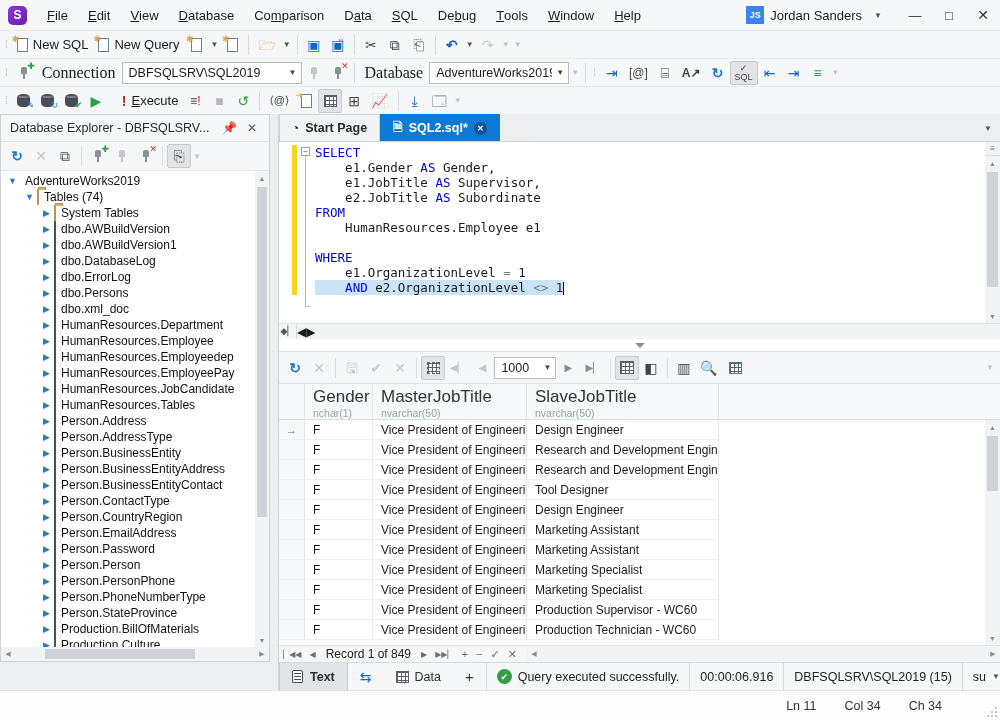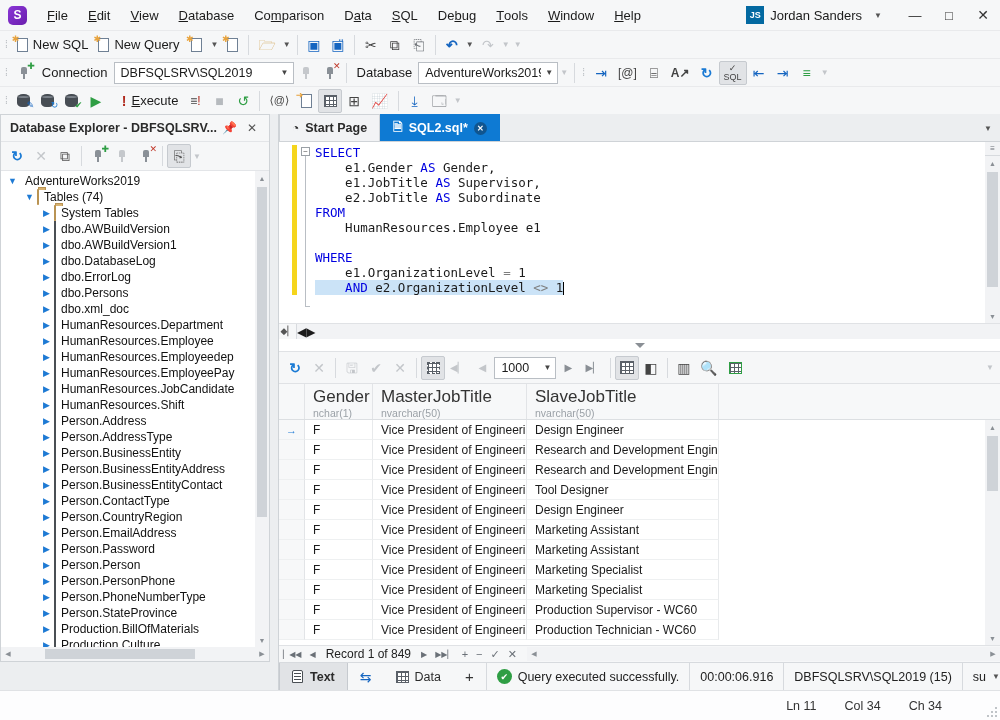--- a/index.html
+++ b/index.html
@@ -8,60 +8,60 @@
   #app { position:relative; width:1000px; height:720px; display:flex; flex-direction:column; background:#f6f7f8; }
 
   
   .titlebar { height:30px; display:flex; align-items:center; background:#f6f7f8; padding-left:8px; flex:0 0 auto; }
   .applogo { width:19px; height:19px; border-radius:5px; background:linear-gradient(135deg,#8a36d6,#6b1fae); color:#fff; font-weight:bold; font-size:12px; display:flex; align-items:center; justify-content:center; margin-right:10px; }
   .menubar { display:flex; align-items:center; height:100%; }
   .menu-item { padding:0 10px; height:100%; display:flex; align-items:center; font-size:13px; color:#1b1b1b; cursor:default; }
   .menu-item u { text-decoration:underline; }
   .titlebar .spacer { flex:1; }
   .userchip { display:flex; align-items:center; gap:6px; margin-right:6px; }
-  .userbadge { width:18px; height:18px; background:#0369a1; color:#fff; font-size:9px; font-weight:bold; display:flex; align-items:center; justify-content:center; }
+  .userbadge { width:18px; height:18px; background:#3b82f6; color:#fff; font-size:9px; font-weight:bold; display:flex; align-items:center; justify-content:center; }
   .username { font-size:13px; }
   .chip-caret { font-size:8px; color:#555; margin:0 10px 0 6px; }
   .winbtn { width:34px; height:100%; display:flex; align-items:center; justify-content:center; color:#333; font-size:13px; }
   .winbtn.close { font-size:14px; }
 
   
   .toolbar { height:28px; display:flex; align-items:center; background:#f6f7f8; border-top:1px solid #e9eaec; padding:0 2px; flex:0 0 auto; }
   .grip { color:#b9bdc2; font-size:10px; letter-spacing:-1px; padding:0 5px 0 3px; }
   .tbtn { height:24px; min-width:24px; display:flex; align-items:center; justify-content:center; gap:5px; padding:0 4px; border:1px solid transparent; border-radius:2px; color:#1b1b1b; font-size:13px; }
   .tbtn.pressed { background:#e1e3e6; border-color:#c6cacf; }
   .tbtn .lbl { white-space:nowrap; }
   .sep { width:1px; height:20px; background:#d7dade; margin:0 4px; }
   .caretbtn { width:12px; height:24px; display:flex; align-items:center; justify-content:center; font-size:8px; color:#555; }
   .caretbtn.dis { color:#c3c6ca; }
   .gi { font-size:14px; line-height:1; }
   .dis .gi, .gi.dis { color:#c3c6ca !important; }
   .combo { height:22px; background:#fff; border:1px solid #b9bec4; display:flex; align-items:center; font-size:12.5px; padding-left:6px; }
   .combo .cv { flex:1; white-space:nowrap; overflow:hidden; }
   .combo .ca { width:16px; font-size:8px; color:#444; display:flex; justify-content:center; }
-  .tlabel { font-size:13px; margin:8px 6px; }
+  .tlabel { font-size:16px; margin:8px 6px;font-family:Liberation Serif, serif; }
   .pg { position:relative; width:11px; height:14px; border:1px solid #6f8094; background:#fff; }
   .pg .star { position:absolute; top:-5px; left:-6px; color:#e8a33d; font-size:9px; }
   .cyl { width:13px; height:13px; background:#474d54; border-radius:6px 6px 5px 5px / 4px 4px 4px 4px; position:relative; }
   .cyl:before { content:""; position:absolute; top:2px; left:1px; right:1px; height:2px; border-radius:50%; background:#7b828a; }
   .cyl .ov { position:absolute; right:-4px; bottom:-3px; font-size:9px; }
   .plug { width:12px; height:12px; position:relative; }
   .plug:before { content:""; position:absolute; left:3px; top:0; width:6px; height:7px; background:#8a9097; border-radius:2px 2px 0 0; }
   .plug:after { content:""; position:absolute; left:5px; top:7px; width:2px; height:5px; background:#8a9097; }
   .plug .ov { position:absolute; right:-5px; top:-6px; font-size:9px; }
   .gridico { width:13px; height:12px; border:1px solid #5a6068; background-color:#fff; background-image:linear-gradient(to right,#5a6068 1px,transparent 1px),linear-gradient(to bottom,#5a6068 1px,transparent 1px); background-size:4px 4px; }
   .gridico.big { width:14px; height:13px; }
 
   
   .main { flex:1; display:flex; min-height:0; background:#eceef0; }
 
   
   .explorer { width:270px; height:548px; background:#f6f7f8; border:1px solid #cfd3d7; display:flex; flex-direction:column; flex:0 0 auto; }
   .exp-header { height:27px; display:flex; align-items:center; padding:0 6px 0 9px; border-bottom:1px solid #e3e5e8; }
-  .exp-title { flex:1; font-weight:bold; font-size:12.5px; color:#2b2b2b; white-space:nowrap; overflow:hidden; }
+  .exp-title { flex:1; font-weight:normal; font-size:12.5px; color:#2b2b2b; white-space:nowrap; overflow:hidden; }
   .exp-hbtn { width:22px; text-align:center; color:#555; font-size:12px; }
   .exp-toolbar { height:29px; display:flex; align-items:center; padding:0 4px; border-bottom:1px solid #e3e5e8; }
   .tree-wrap { position:relative; flex:1; background:#fff; overflow:hidden; }
   .tree { position:absolute; inset:0 14px 0 0; overflow:hidden; padding-top:2px; }
   .trow { display:flex; align-items:center; height:16px; white-space:nowrap; font-size:12px; color:#111; }
   .trow .chev { width:11px; font-size:9px; color:#1e7ad4; text-align:center; flex:0 0 auto; }
   .trow .ticon { margin:0 5px 0 2px; flex:0 0 auto; }
   .fold-tan { width:13px; height:10px; background:#d8b271; border:1px solid #b99353; border-radius:1px; position:relative; }
   .fold-tan:before { content:""; position:absolute; top:-3px; left:0; width:6px; height:2px; background:#d8b271; border:1px solid #b99353; border-bottom:none; }
   .vscroll { position:absolute; top:0; right:0; bottom:0; width:14px; background:#f2f3f5; display:flex; flex-direction:column; align-items:center; }
@@ -483,21 +483,21 @@
             <div class="trow">
               <span style="width: 40px; flex: 0 0 auto;"></span>
               <span class="chev">▶</span>
               <span class="ticon"><span class="gridico" style="width:12px;height:12px;border-color:#4a4f54;background-image:linear-gradient(to right,#4a4f54 1px,transparent 1px),linear-gradient(to bottom,#4a4f54 1px,transparent 1px)"></span></span>
               <span>HumanResources.JobCandidate</span>
             </div>
             <div class="trow">
               <span style="width: 40px; flex: 0 0 auto;"></span>
               <span class="chev">▶</span>
               <span class="ticon"><span class="gridico" style="width:12px;height:12px;border-color:#4a4f54;background-image:linear-gradient(to right,#4a4f54 1px,transparent 1px),linear-gradient(to bottom,#4a4f54 1px,transparent 1px)"></span></span>
-              <span>HumanResources.Shift</span>
+              <span>HumanResources.Tables</span>
             </div>
             <div class="trow">
               <span style="width: 40px; flex: 0 0 auto;"></span>
               <span class="chev">▶</span>
               <span class="ticon"><span class="gridico" style="width:12px;height:12px;border-color:#4a4f54;background-image:linear-gradient(to right,#4a4f54 1px,transparent 1px),linear-gradient(to bottom,#4a4f54 1px,transparent 1px)"></span></span>
               <span>Person.Address</span>
             </div>
             <div class="trow">
               <span style="width: 40px; flex: 0 0 auto;"></span>
               <span class="chev">▶</span>

